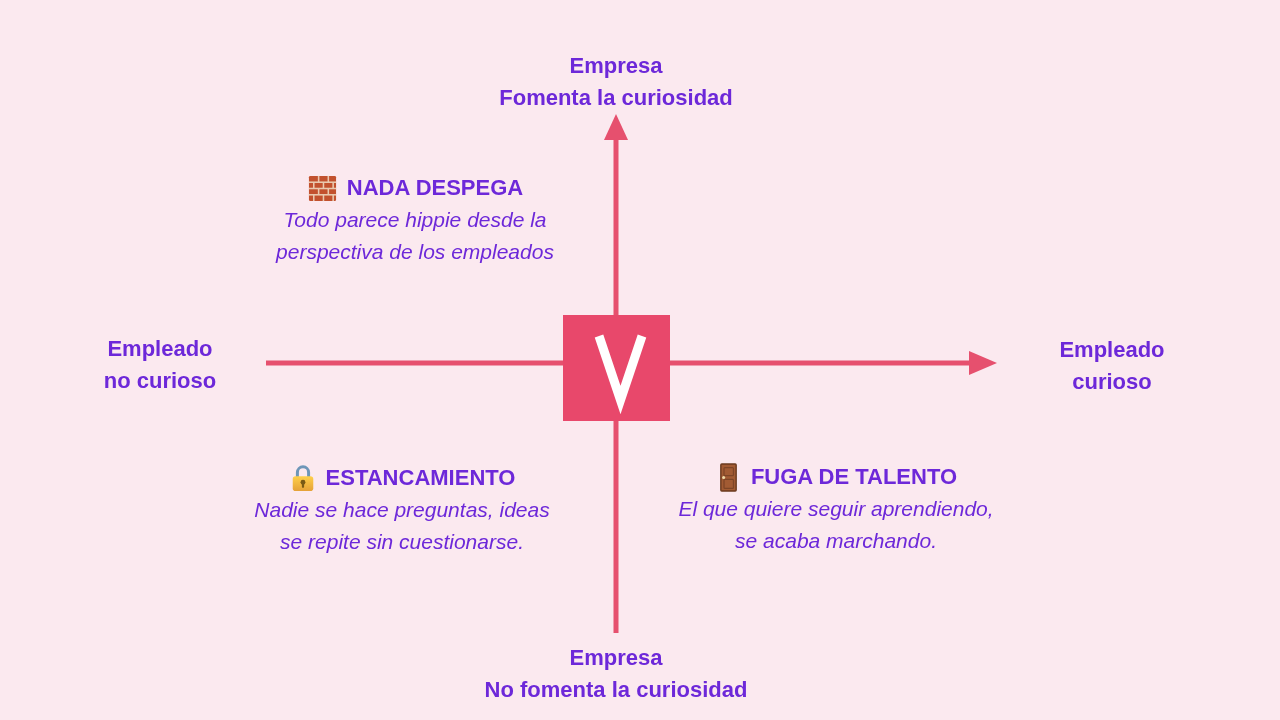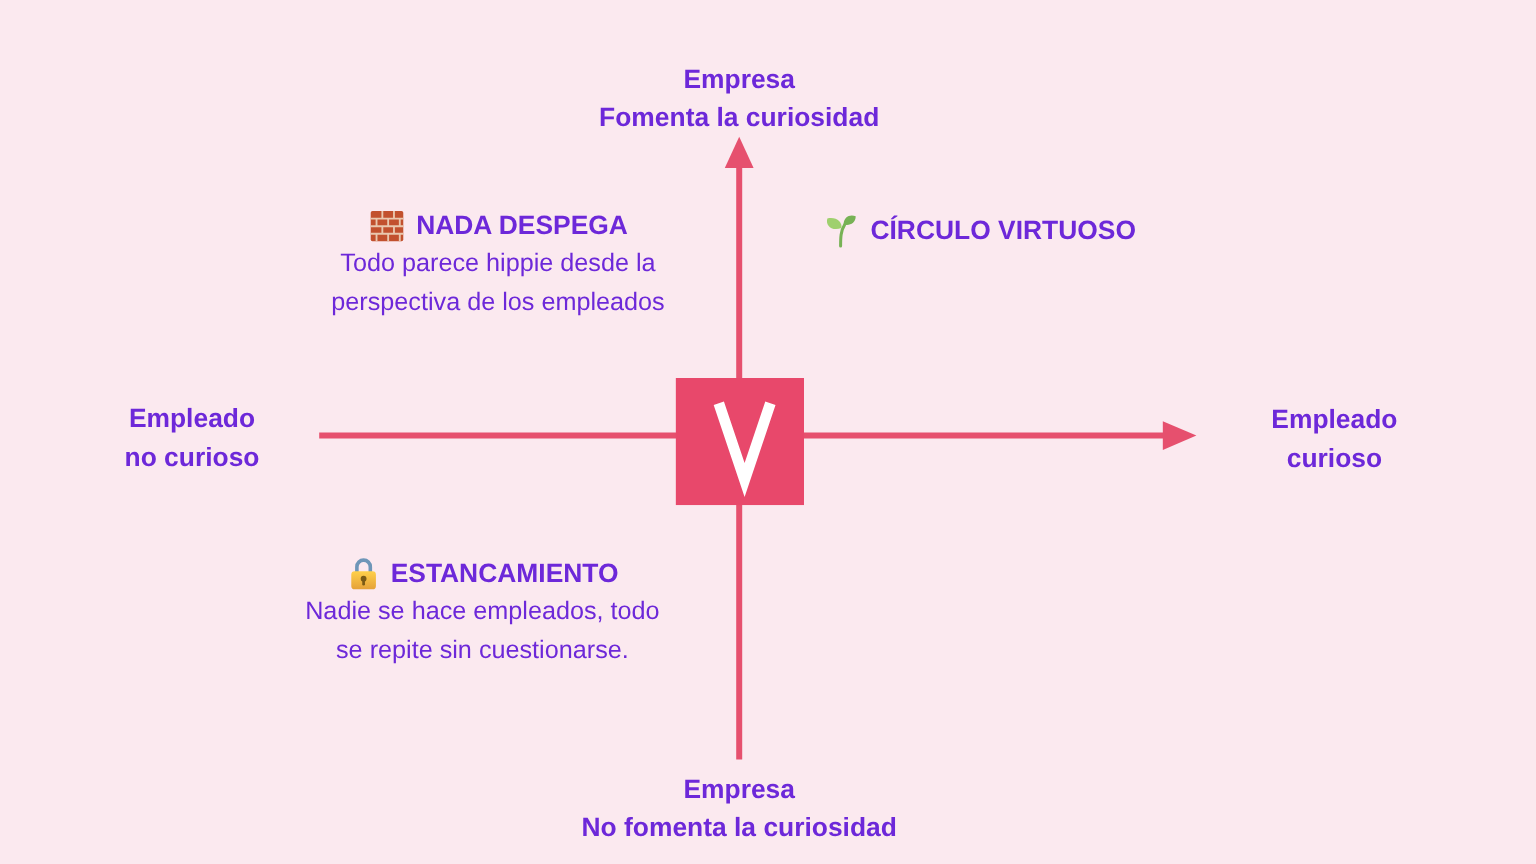--- a/index.html
+++ b/index.html
@@ -31,20 +31,21 @@
   #quadrant-bottom-right { left:646px; top:461px; width:380px; }
   .q-title {
     display:flex; align-items:center; justify-content:center;
     gap:9px;
     font-weight:bold; font-size:22px; line-height:32px;text-align:right;
   }
   .q-icon { display:inline-flex; }
   .q-body {
     font-size:21px; line-height:32px;
     white-space:pre-line;
+    font-style:italic;
   }
   .center-logo {
     position:absolute; left:563px; top:315px;
     width:107px; height:106px;
   }
 </style>
 </head>
 <body>
 
 <div class="canvas">
@@ -87,54 +88,59 @@
           </g>
         </svg>
       </span>
       <span>NADA DESPEGA</span>
     </div>
     <div class="q-body">Todo parece hippie desde la
 perspectiva de los empleados</div>
   </div>
 
   <div class="quadrant" id="quadrant-top-right">
-    <div class="q-title">
-      <span class="q-icon">
-        <svg width="31" height="31" viewBox="0 0 32 32">
-          <path d="M16 29 C16 22 16 16 19.5 10.5" stroke="#77B255" stroke-width="2.6" fill="none" stroke-linecap="round"></path>
-          <path d="M16.8 13.5 C8 16.5 2.8 11 4.6 5.2 C12.4 3.6 17.4 8 16.8 13.5 Z" fill="#9FD06E"></path>
-          <path d="M18.6 10.4 C18.4 4 24.2 1.2 29 3.4 C29 9.4 23.4 12 18.6 10.4 Z" fill="#77B255"></path>
-        </svg>
-      </span>
-      <span>CÍRCULO VIRTUOSO</span>
-    </div>
   </div>
 
   <div class="quadrant" id="quadrant-bottom-left">
     <div class="q-title">
       <span class="q-icon">
         <svg width="28" height="30" viewBox="0 0 30 32">
           <defs>
             <linearGradient id="lockBody" x1="0" y1="0" x2="0" y2="1">
               <stop offset="0" stop-color="#FFD04A"></stop>
               <stop offset="1" stop-color="#E5A138"></stop>
             </linearGradient>
           </defs>
           <path d="M9 15 V10 a6 6 0 0 1 12 0 V15" stroke="#6E96B8" stroke-width="3.2" fill="none"></path>
           <rect x="4" y="14" width="22" height="16" rx="3" fill="url(#lockBody)"></rect>
           <circle cx="15" cy="20.5" r="2.6" fill="#7A5A15"></circle>
           <rect x="13.8" y="21.5" width="2.4" height="5.2" rx="1.2" fill="#7A5A15"></rect>
         </svg>
       </span>
       <span>ESTANCAMIENTO</span>
     </div>
-    <div class="q-body">Nadie se hace empleados, todo
+    <div class="q-body">Nadie se hace preguntas, ideas
 se repite sin cuestionarse.</div>
   </div>
 
+  <div class="quadrant" id="quadrant-bottom-right">
+    <div class="q-title">
+      <span class="q-icon">
+        <svg width="27" height="31" viewBox="0 0 30 34">
+          <rect x="6.5" y="2" width="17" height="30" rx="1" fill="#A25B33" stroke="#6B3A1E" stroke-width="1.6"></rect>
+          <rect x="10" y="6" width="10.5" height="9" rx="1" fill="none" stroke="#7E4526" stroke-width="1.4"></rect>
+          <rect x="10" y="19" width="10.5" height="10" rx="1" fill="none" stroke="#7E4526" stroke-width="1.4"></rect>
+          <circle cx="9.6" cy="17" r="1.7" fill="#EFD9A6"></circle>
+        </svg>
+      </span>
+      <span>FUGA DE TALENTO</span>
+    </div>
+    <div class="q-body">El que quiere seguir aprendiendo,
+se acaba marchando.</div>
+  </div>
 
   <div class="center-logo">
     <svg width="107" height="106" viewBox="0 0 107 106">
       <defs>
         <linearGradient id="stemLeft" x1="0" y1="0" x2="0" y2="1">
           <stop offset="0" stop-color="#FFFFFF" stop-opacity="0.30"></stop>
           <stop offset="1" stop-color="#FFFFFF" stop-opacity="0.85"></stop>
         </linearGradient>
         <linearGradient id="stemRight" x1="0" y1="0" x2="0" y2="1">
           <stop offset="0" stop-color="#FFFFFF" stop-opacity="0.75"></stop>

